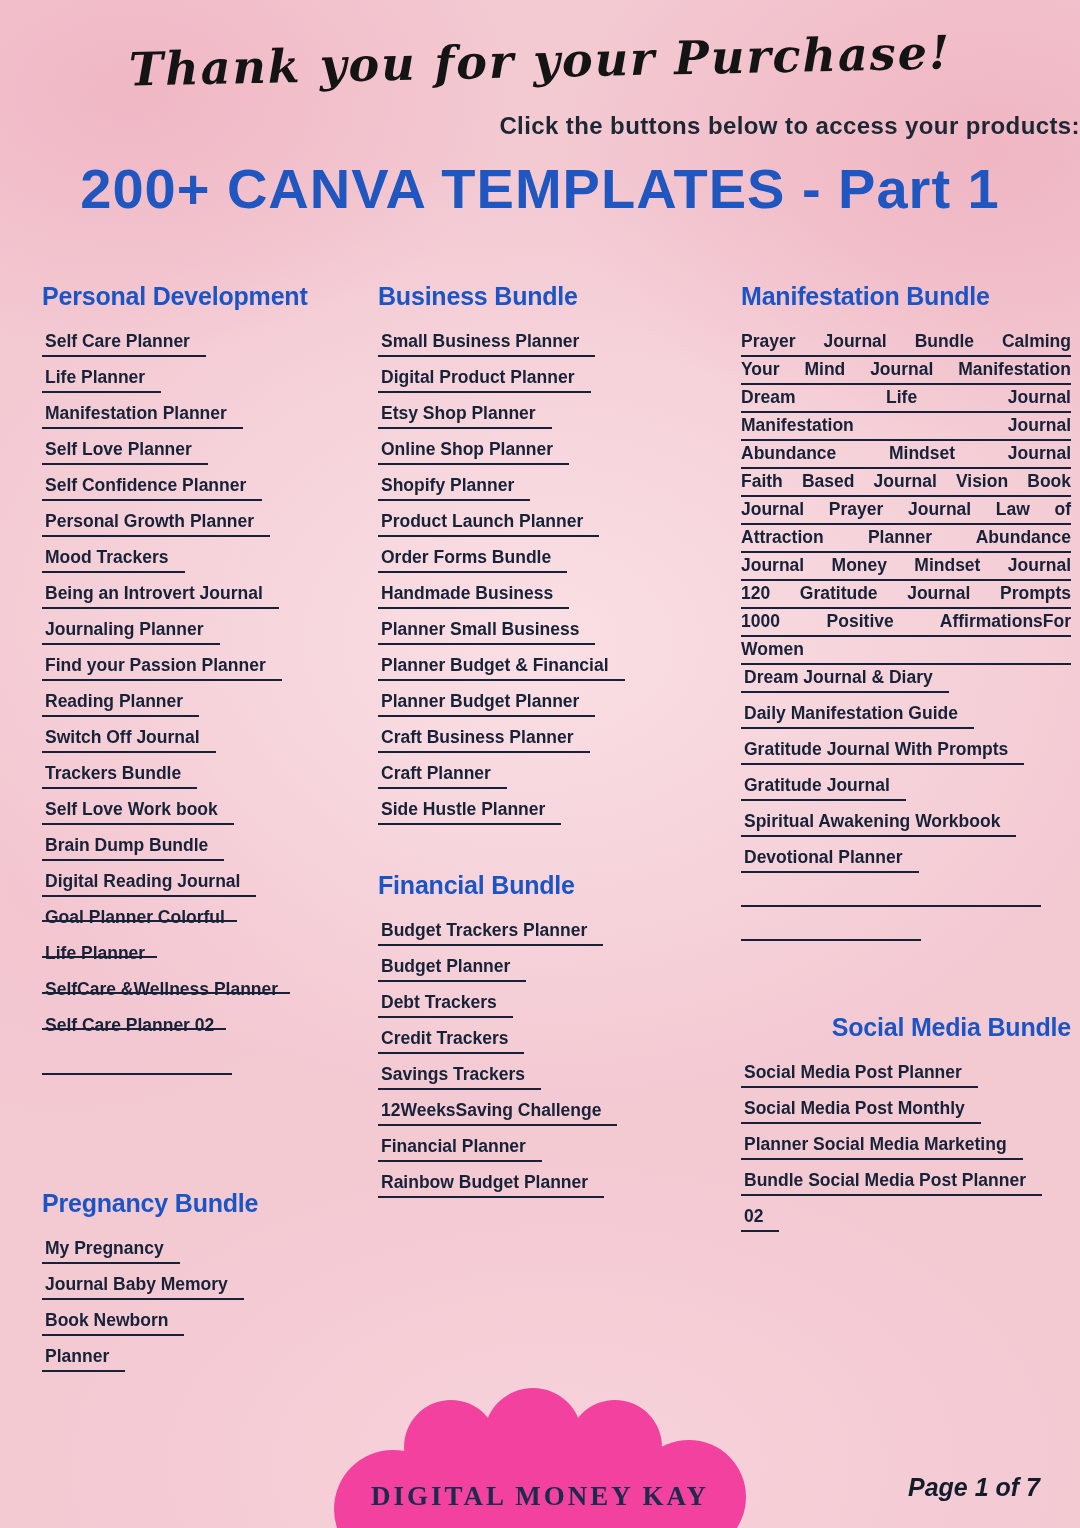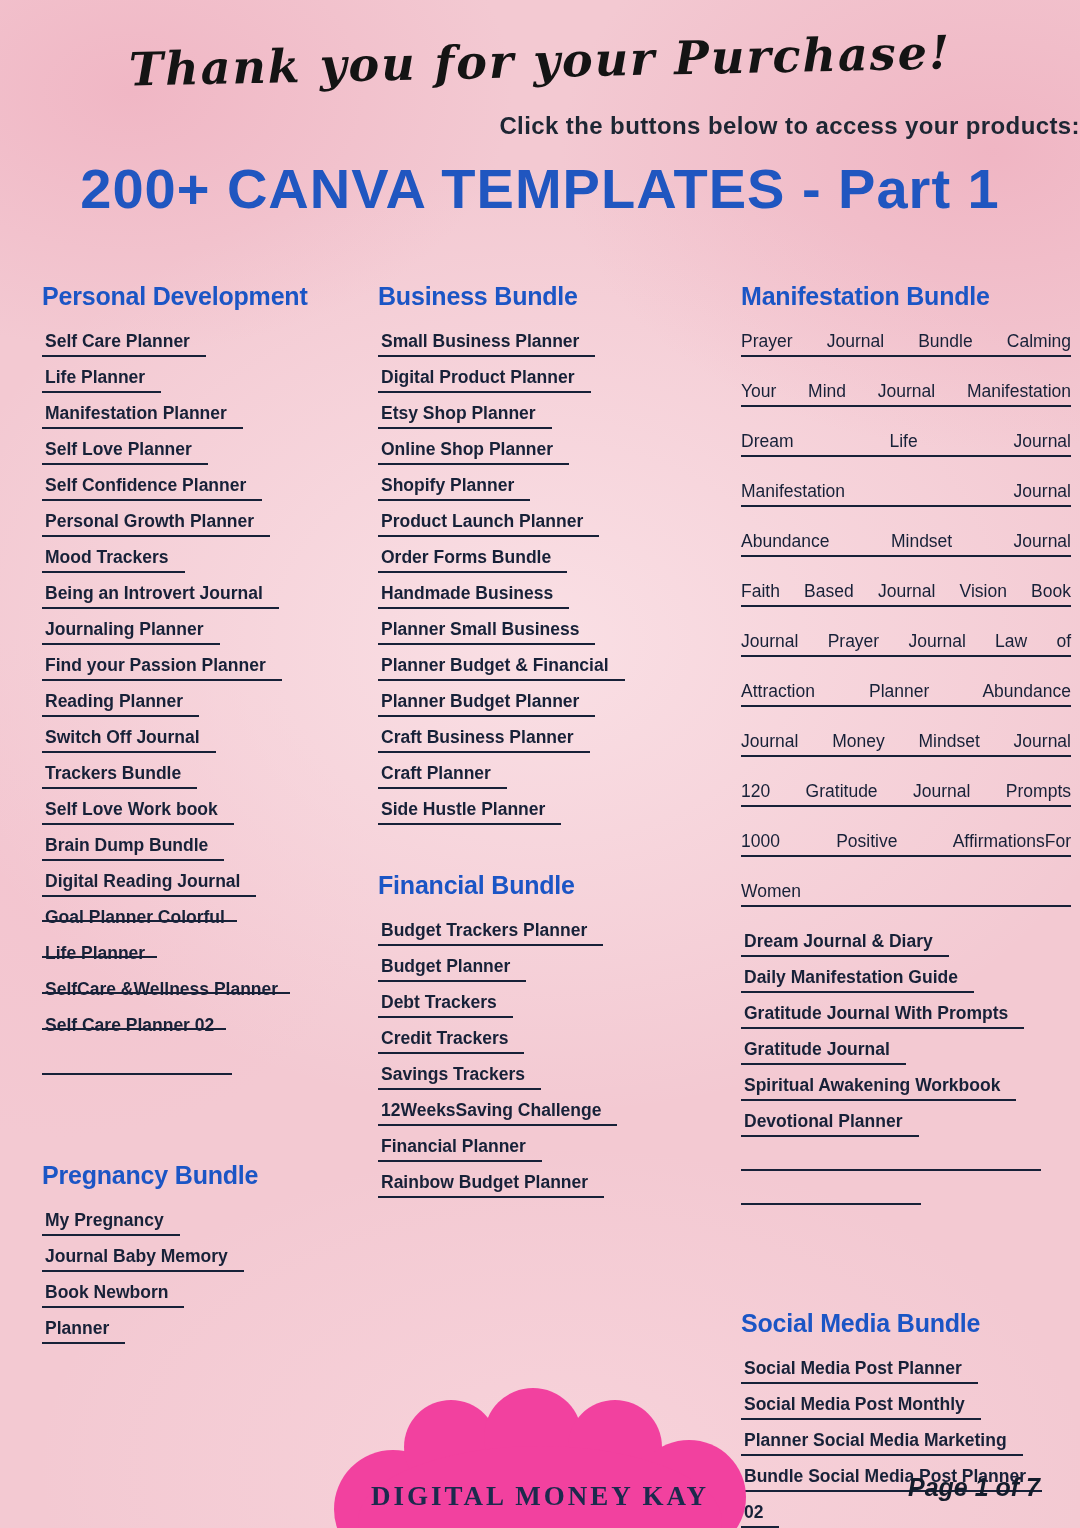--- a/index.html
+++ b/index.html
@@ -48,31 +48,31 @@
     white-space:nowrap;
   }
   .link.struck { border-bottom-color:transparent; }
   .link.struck::after {
     content:""; position:absolute; left:0; right:4px; top:56%;
     border-top:2px solid #172138;
   }
 
   .jline {
     display:block; width:100%;
-    font-size:17.5px; font-weight:400; color:#172138; line-height:20px;
-    padding-bottom:4px; border-bottom:2px solid #172138; margin-bottom:24px;
+    font-size:17.5px; font-weight:700; color:#172138; line-height:20px;
+    padding-bottom:4px; border-bottom:2px solid #172138; margin-bottom:2px;
     text-align:justify; text-align-last:justify;
   }
 
   .blank-line { border-bottom:2px solid #172138; height:24px; margin-bottom:10px; }
   .w190 { width:190px; } .w300 { width:300px; } .w180 { width:180px; }
 
-  .subsection-gap-1 { margin-top:86px; }
+  .subsection-gap-1 { margin-top:114px; }
   .subsection-gap-2 { margin-top:46px; }
-  .subsection-gap-3 { margin-top:104px; }
+  .subsection-gap-3 { margin-top:72px;text-align:right; }
 
   .blob { position:absolute; left:50%; transform:translateX(-50%); bottom:-36px;
           width:392px; height:172px; }
   .blob .c { position:absolute; background:#f2419f; border-radius:50%; }
   .c1 { left:-10px; top:58px;  width:118px; height:118px; }
   .c2 { left:60px;  top:8px;   width:94px;  height:94px; }
   .c3 { left:140px; top:-4px;  width:98px;  height:98px; }
   .c4 { left:224px; top:8px;   width:94px;  height:94px; }
   .c5 { left:288px; top:48px;  width:114px; height:114px; }
   .cbase { left:14px; top:54px; width:364px; height:150px; border-radius:50%; }

